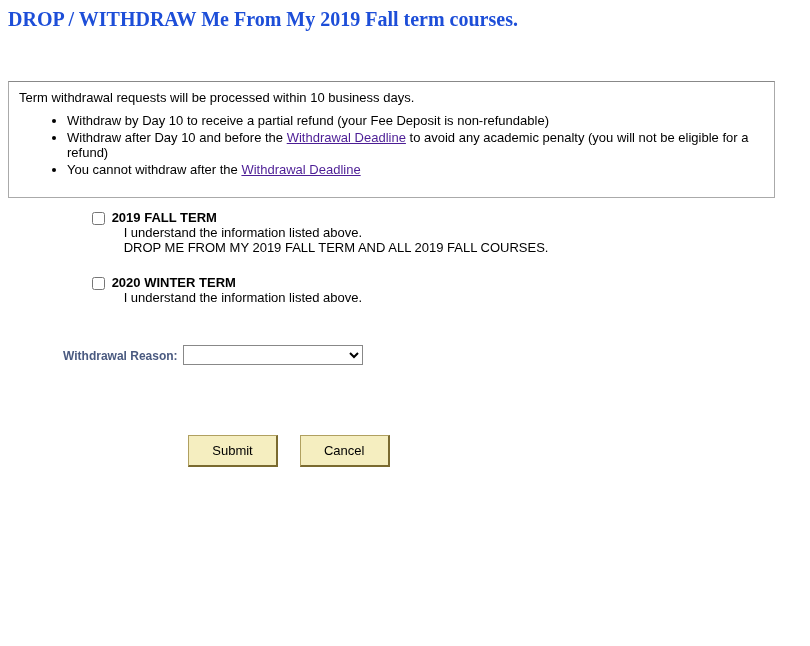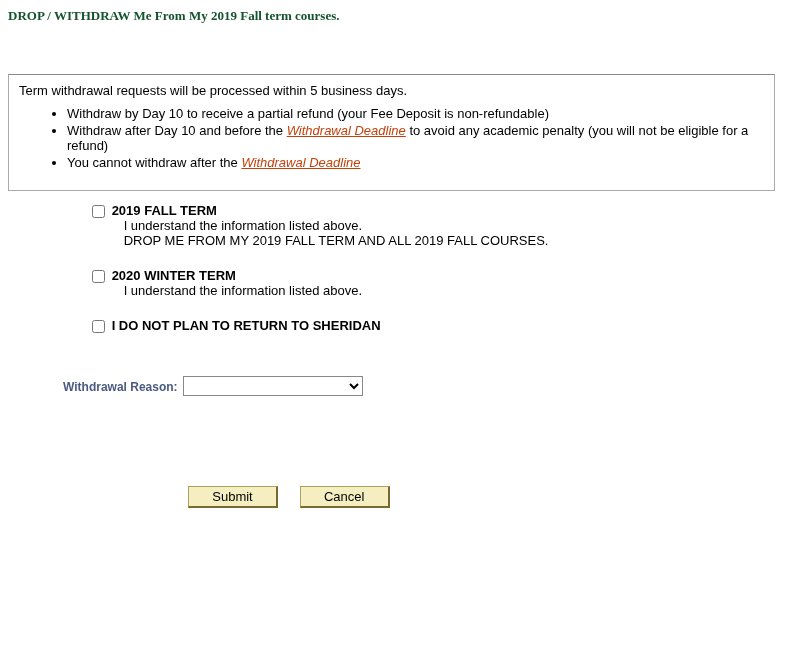--- a/index.html
+++ b/index.html
@@ -4,22 +4,22 @@
   <style>
     body {
       font-family: Arial, Helvetica, sans-serif;
       margin: 0;
       padding: 8px;
       font-size: 13px;
       color: #000;
     }
     .page-title {
       font-family: Georgia, 'Times New Roman', serif;
-      color: #14532d;
-      font-size: 13px;
+      color: #1d4ed8;
+      font-size: 20px;
       font-weight: bold;
       margin: 0 0 30px 0;
     }
     .info-box {
       border: 1px solid #aaa;
       border-top-color: #888;
       padding: 8px 10px 10px 10px;
       margin-top: 50px;
       margin-bottom: 12px;
       max-width: 745px;
@@ -29,23 +29,22 @@
     }
     .info-box ul {
       margin: 4px 0 10px 0;
       padding-left: 40px;
     }
     .info-box li {
       margin-bottom: 2px;
       margin-left: 8px;
     }
     a.link {
-      color: #c2410c;
+      color: #4c1d95;
       text-decoration: underline;
-      font-style: italic;
     }
     .options {
       margin-left: 80px;
       margin-top: 12px;
     }
     .option-block {
       margin-bottom: 20px;
     }
     .chk-cell {
       display: inline-block;
@@ -90,34 +89,33 @@
     .button-row {
       margin-top: 70px;
       margin-left: 180px;
     }
     .btn {
       background: #f5eec0;
       border: 1px solid #b0a060;
       border-right: 2px solid #7a6a30;
       border-bottom: 2px solid #7a6a30;
       width: 90px;
-      height: 22px;
+      height: 32px;
       font-size: 13px;
       cursor: pointer;
       margin-right: 18px;
-      margin-top: 20px;
     }
   </style>
 </head>
 <body>
 
 <h2 class="page-title">DROP / WITHDRAW Me From My 2019 Fall term courses.</h2>
 
 <div class="info-box">
-  <p>Term withdrawal requests will be processed within 5 business days.</p>
+  <p>Term withdrawal requests will be processed within 10 business days.</p>
   <ul>
     <li>
       <span>Withdraw by Day 10 to receive a partial refund (your Fee Deposit is non-refundable)</span>
     </li>
     <li>
       <span>Withdraw after Day 10 and before the </span><a href="#" class="link">Withdrawal Deadline</a><span> to avoid any academic penalty (you will not be eligible for a refund)</span>
     </li>
     <li>
       <span>You cannot withdraw after the </span><a href="#" class="link">Withdrawal Deadline</a>
     </li>
@@ -140,28 +138,20 @@
   <div class="option-block">
     <span class="chk-cell">
       <input type="checkbox" style="">
     </span>
     <span class="text-cell">
       <span class="term-name">2020 WINTER TERM</span><br>
       <span class="understand">I understand the information listed above.</span><br>
     </span>
   </div>
 
-  <div class="option-block">
-    <span class="chk-cell">
-      <input type="checkbox" style="">
-    </span>
-    <span class="text-cell">
-      <span class="single-line">I DO NOT PLAN TO RETURN TO SHERIDAN</span>
-    </span>
-  </div>
 
 </div>
 
 <div class="reason-row">
   <span>Withdrawal Reason:</span>
   <select>
     <option></option>
   </select>
 </div>
 

